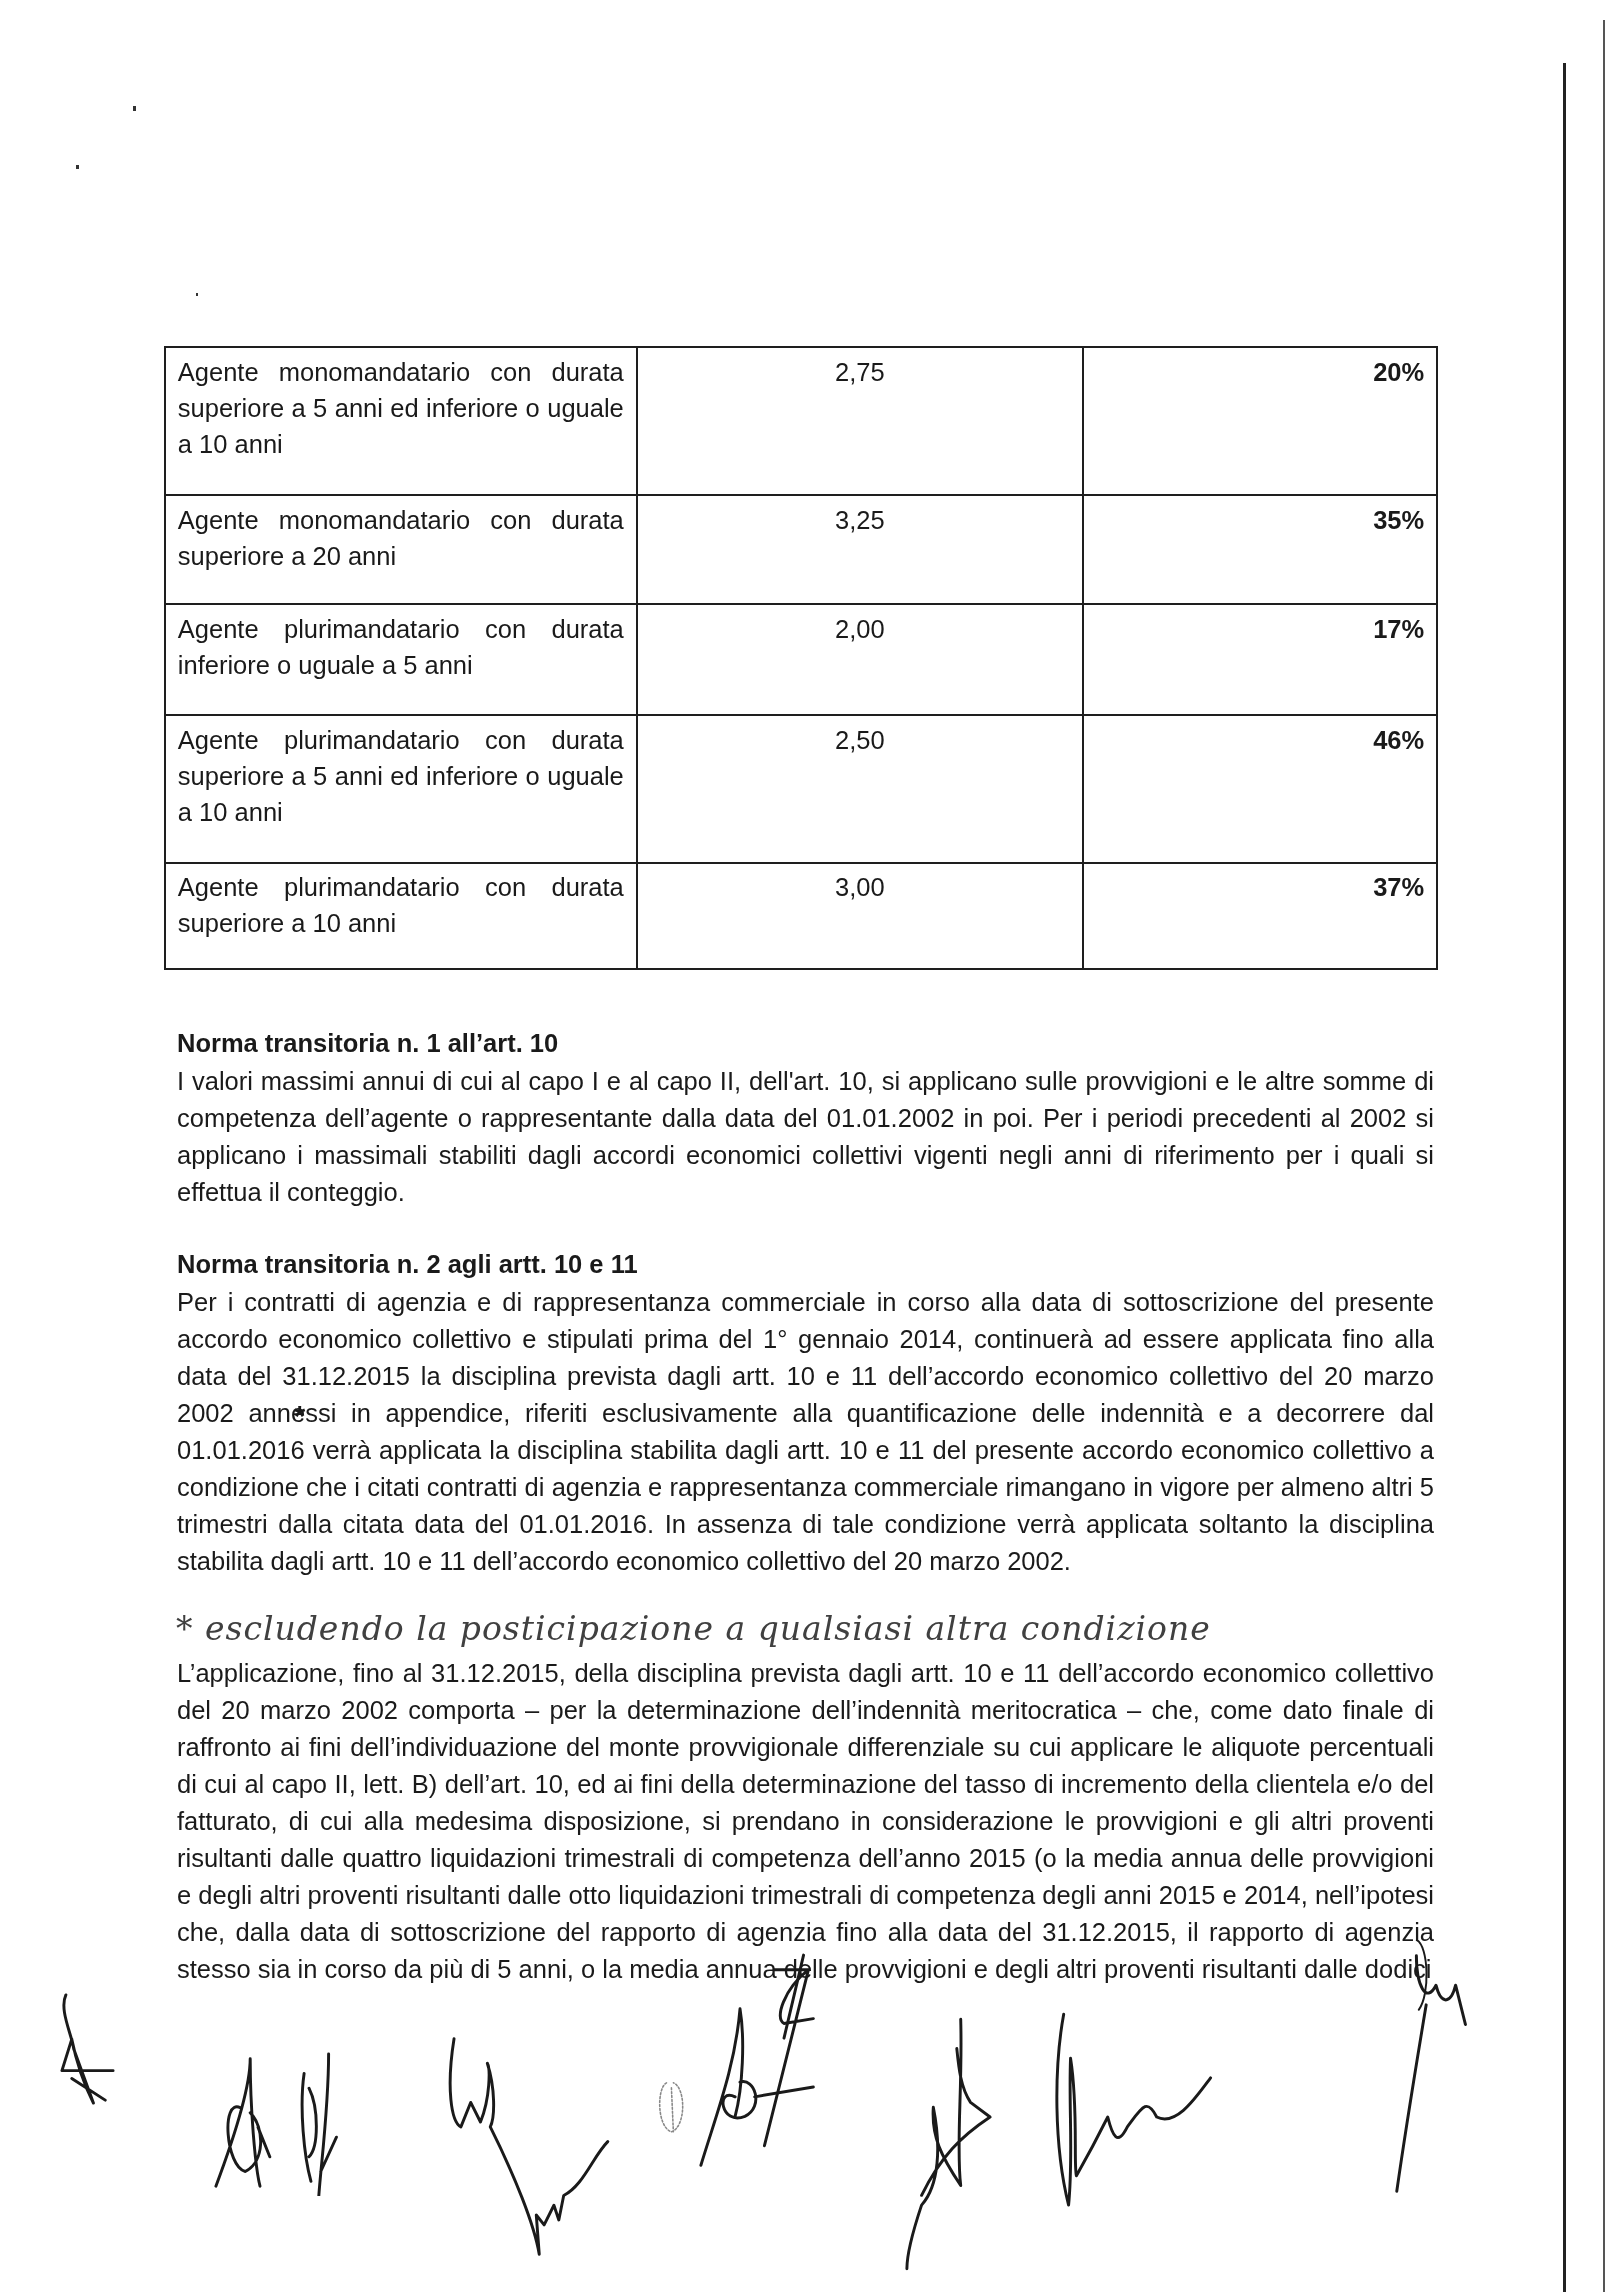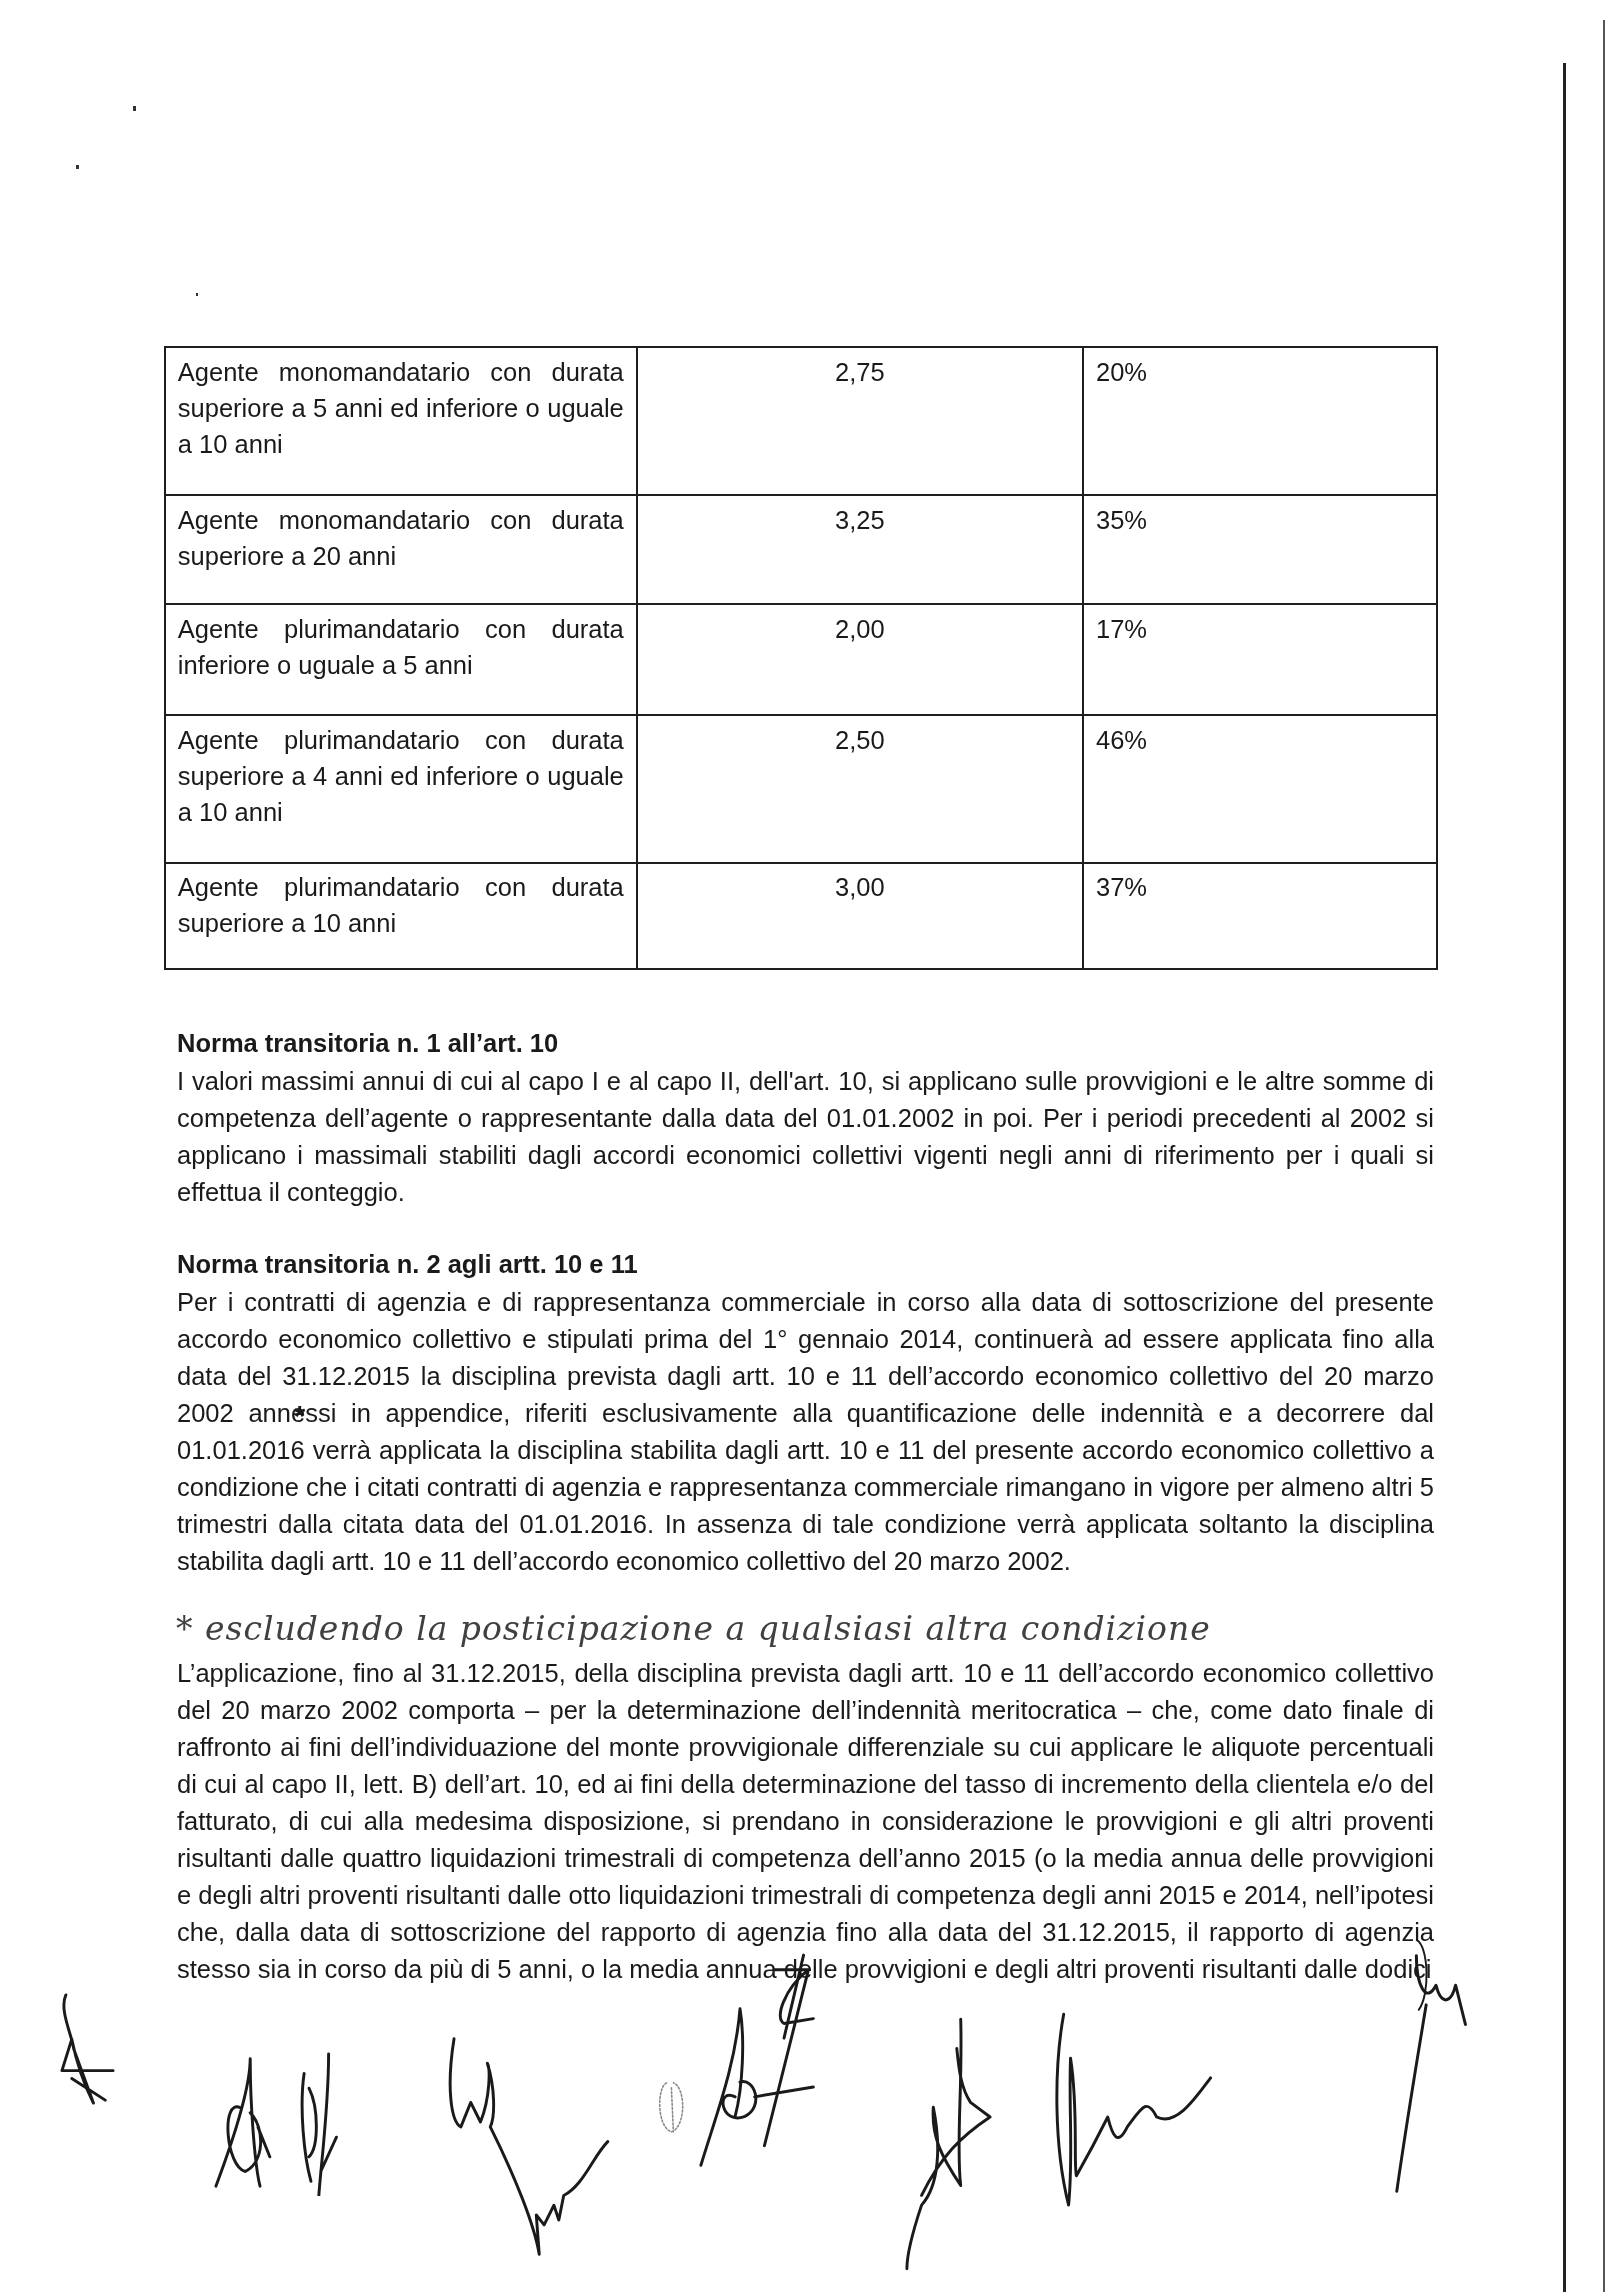--- a/index.html
+++ b/index.html
@@ -13,21 +13,21 @@
   
   .edge-line { position: absolute; top: 0; width: 2.9px; background: #222; }
 
   
   .rate-table { position: absolute; left: 164px; top: 346px; width: 1274px;
                 border-collapse: collapse; table-layout: fixed; }
   .rate-table td { border: 2.5px solid #1e1e1e; vertical-align: top;
                    font-size: 25.5px; line-height: 36px; padding: 5.9px 11.8px 0 11.8px; }
   .rate-table td.desc { width: 446px; text-align: justify; text-align-last: left; }
   .rate-table td.num { width: 421px; text-align: center; }
-  .rate-table td.pct { text-align: left; }
+  .rate-table td.pct { text-align: right; font-weight: bold; }
   .rate-table tr.r1 td { height: 140px; }
   .rate-table tr.r2 td { height: 101px; }
   .rate-table tr.r3 td { height: 103px; }
   .rate-table tr.r4 td { height: 140px; }
   .rate-table tr.r5 td { height: 99px; }
 
   
   .text-block { position: absolute; left: 176px; width: 1259px; font-size: 25.5px;
                 line-height: 37px; text-align: justify; }
   .text-block p { margin: 1px; }
@@ -66,21 +66,21 @@
         <td class="desc">Agente monomandatario con durata superiore a 20 anni</td>
         <td class="num">3,25</td>
         <td class="pct">35%</td>
       </tr>
       <tr class="r3">
         <td class="desc">Agente plurimandatario con durata inferiore o uguale a 5 anni</td>
         <td class="num">2,00</td>
         <td class="pct">17%</td>
       </tr>
       <tr class="r4">
-        <td class="desc">Agente plurimandatario con durata superiore a 4 anni ed inferiore o uguale a 10 anni</td>
+        <td class="desc">Agente plurimandatario con durata superiore a 5 anni ed inferiore o uguale a 10 anni</td>
         <td class="num">2,50</td>
         <td class="pct">46%</td>
       </tr>
       <tr class="r5">
         <td class="desc">Agente plurimandatario con durata superiore a 10 anni</td>
         <td class="num">3,00</td>
         <td class="pct">37%</td>
       </tr>
     </tbody>
   </table>

